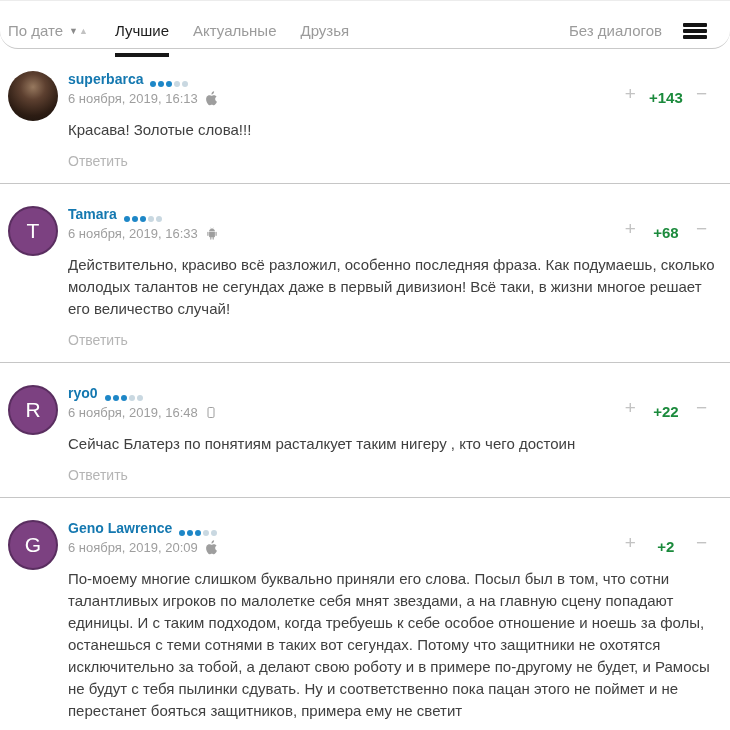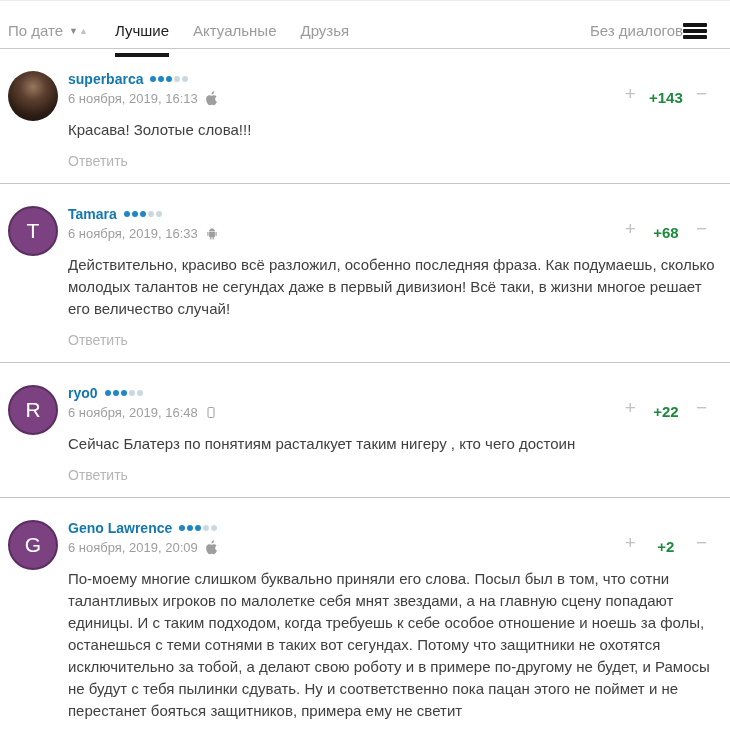--- a/index.html
+++ b/index.html
@@ -13,38 +13,39 @@
   }
   .top-line { border-top:1px solid #ececec; }
 
   
   .tabbar {
     display:flex; align-items:center;
     height:48px;
     padding:12px 23px 0 8px;
     border-bottom:1px solid #c9c9c9;
     position:relative;
+    border-radius:18px;
   }
   .sort-group { display:flex; align-items:center; gap:6px; margin-right:26px; cursor:pointer; }
   .sort-label { color:#9b9b9b; font-size:15px; }
   .sort-arrows { font-size:9px; letter-spacing:1px; }
   .arrow-down { color:#8a8a8a; }
   .arrow-up { color:#c2c2c2; }
   .tab {
     font-size:15px; color:#9b9b9b;
     margin-right:24px; cursor:pointer;
     position:relative; height:48px;
     display:flex; align-items:center;
   }
   .tab.active { color:#1d1d1d;justify-content:flex-end; }
   .tab.active::after {
     content:""; position:absolute; left:0; right:0; bottom:-2px;
     height:4px; background:#171717;
   }
-  .right-group { margin-left:auto; display:flex; align-items:center; gap:0; }
+  .right-group { margin-left:auto; display:flex; align-items:center; gap:21px; }
   .no-dialogs { color:#9b9b9b; font-size:15px; cursor:pointer; }
   .burger { display:flex; flex-direction:column; gap:2px; cursor:pointer; }
   .burger span { display:block; width:24px; height:4px; background:#141414; border-radius:1px; }
 
   
   .comment {
     position:relative;
     padding:22px 0 13px 0;
     margin:0 0 0 0;
     border-bottom:1px solid #c6c6c6;
@@ -57,21 +58,21 @@
   }
   .avatar-photo {
     background:radial-gradient(circle at 50% 32%, #97795f 0%, #5d4030 30%, #2c1c13 68%, #17100b 100%);
   }
   .avatar-initial {
     background:#7c4181;
     border:2px solid #5a2e60;
     color:#fff; font-size:21px;
   }
   .content { margin-left:68px; margin-right:4px; }
-  .author-row { display:flex; align-items:center; gap:7px; }
+  .author-row { display:flex; align-items:flex-end; gap:7px; }
   .author { color:#1478b0; font-weight:bold; font-size:14px; cursor:pointer; }
   .dots { display:flex; gap:2px; align-items:center; }
   .dot { width:6px; height:6px; border-radius:50%; background:#c9d8e1; }
   .dot.filled { background:#1e87c7; }
   .date-row { display:flex; align-items:flex-end; gap:7px; margin-top:4px; }
   .date { color:#9e9e9e; font-size:13px; cursor:pointer; }
   .device { flex:0 0 auto; }
   .text { margin-top:13px; font-size:15px; line-height:22px; color:#404040; }
   .reply {
     display:inline-block; margin-top:12px;

